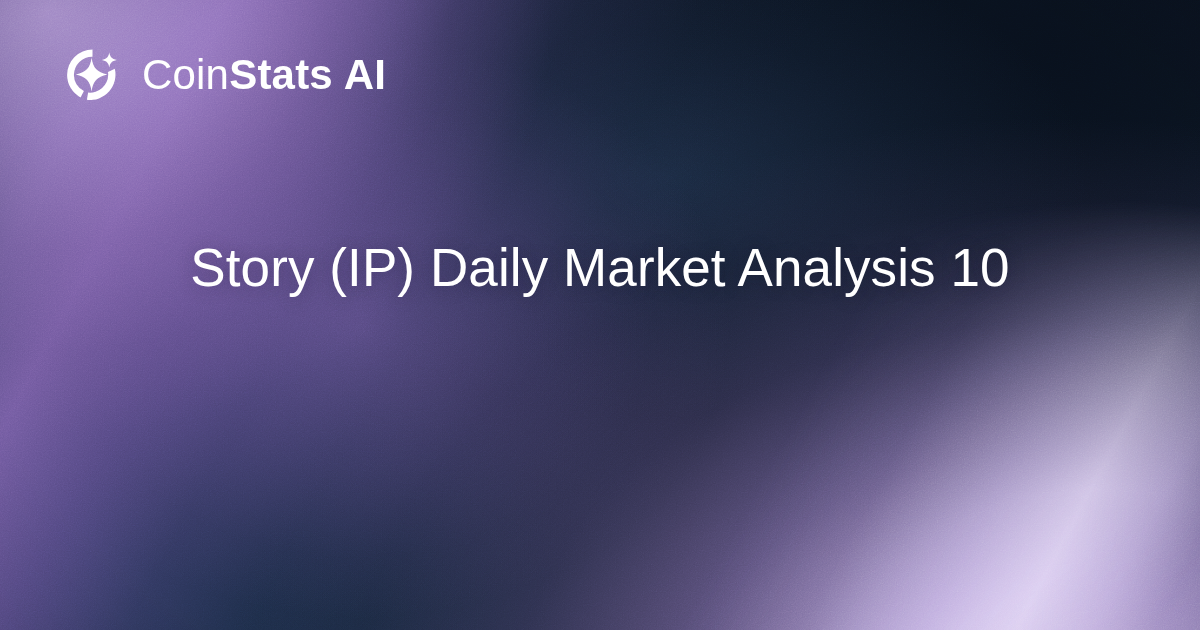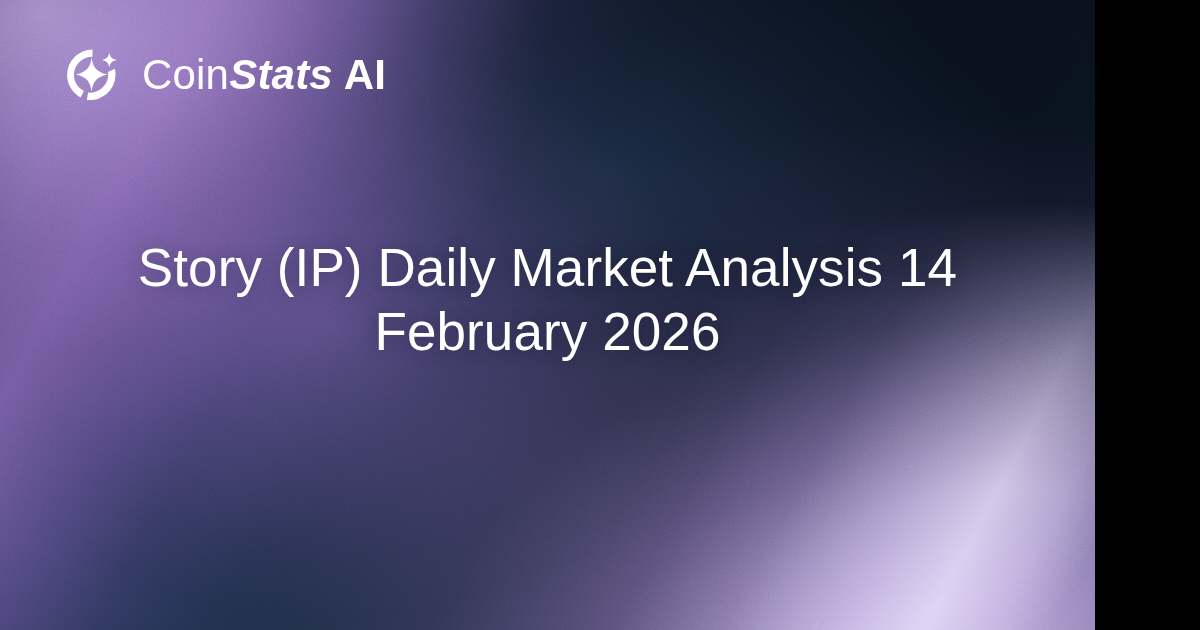--- a/index.html
+++ b/index.html
@@ -3,21 +3,21 @@
 <meta charset="utf-8">
 <style>
   html, body {
     margin: 0;
     padding: 0;
     background: #000;
   }
 
   #og-card {
     position: relative;
-    width: 1095px;
+    width: 1200px;
     height: 630px;
     overflow: hidden;
     background: #0d1a2b;
     font-family: "Liberation Sans", sans-serif;
     -webkit-font-smoothing: antialiased;
   }
 
   
   .bg-layer {
     position: absolute;
@@ -169,21 +169,21 @@
   .brand-name {
     font-size: 42px;
     line-height: 1;
     color: #ffffff;
     letter-spacing: 0.2px;
     white-space: nowrap;
     display: flex;
     align-items: baseline;
   }
   .brand-name .wm-light { font-weight: 300; }
-  .brand-name .wm-bold  { font-weight: 600; font-style: italic; }
+  .brand-name .wm-bold  { font-weight: 600; }
   .brand-name .wm-suffix { font-weight: 700; margin-left: 0.26em; }
 
   
   .headline {
     position: absolute;
     left: 0;
     right: 0;
     top: 236px;
     z-index: 5;
     text-align: center;
@@ -258,19 +258,18 @@
 
     <div class="brand-name">
       <span class="wm-light">Coin</span>
         <span class="wm-bold">Stats</span>
         <span class="wm-suffix">AI</span>
     </div>
   </div>
 
   <div class="headline">
     <h1 class="headline-text">
-      <span>Story (IP) Daily Market Analysis 14</span>
+      <span>Story (IP) Daily Market Analysis 10</span>
       <br>
-      <span>February 2026</span>
     </h1>
   </div>
 
 </div>
 
 </body></html>

